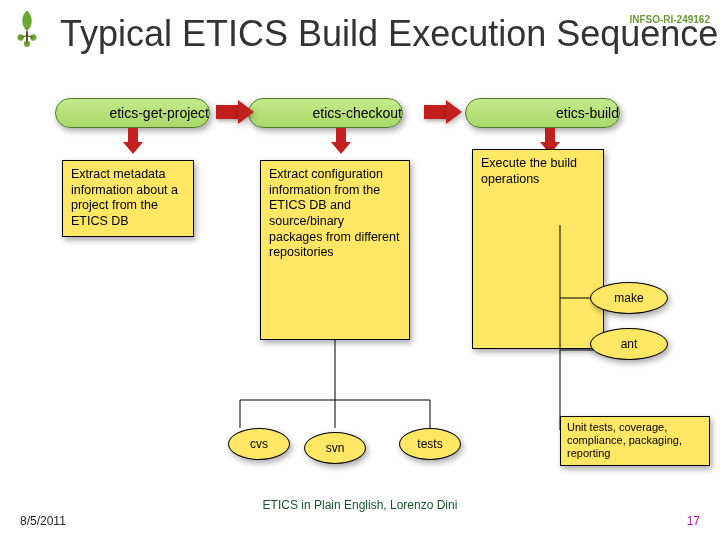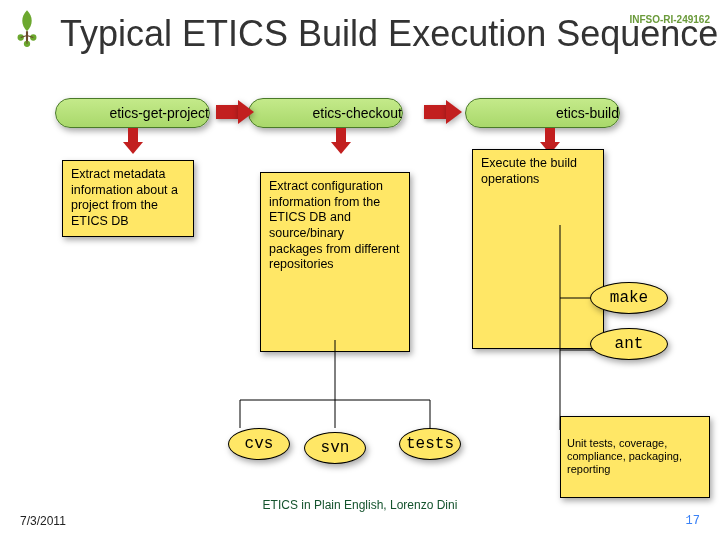--- a/index.html
+++ b/index.html
@@ -101,29 +101,28 @@
   }
   
   .oval {
     position: absolute;
     background: #ffe766;
     border: 1px solid #000;
     border-radius: 50%;
     display: flex;
     align-items: center;
     justify-content: center;
-    font-size: 16px;
-    box-shadow: 2px 3px 6px rgba(0,0,0,0.35);
-    font-family: Liberation Mono, monospace;
+    font-size: 12px;
+    box-shadow: 2px 3px 6px rgba(0,0,0,0.35);
   }
   .note {
     position: absolute;
     background: #ffe766;
     border: 1px solid #000;
-    padding: 20px 6px;
+    padding: 4px 6px;
     font-size: 11px;
     line-height: 1.2;
     box-shadow: 2px 3px 6px rgba(0,0,0,0.35);
   }
   .footer-date {
     position: absolute;
     left: 20px;
     bottom: 12px;
     font-size: 12px;
     color: #222;
@@ -134,22 +133,21 @@
     bottom: 28px;
     text-align: center;
     font-size: 12px;
     color: #14532d;
   }
   .footer-page {
     position: absolute;
     right: 20px;
     bottom: 12px;
     font-size: 12px;
-    color: #3b82f6;
-    font-family: Liberation Mono, monospace;
+    color: #a21caf;
   }
   svg.line { position: absolute; overflow: visible; }
 </style>
 </head>
 <body>
 
 <svg class="logo" viewBox="0 0 40 40">
   <path d="M20 4 C14 10 14 18 20 24 C26 18 26 10 20 4 Z" fill="#6ca82f"></path>
   <path d="M20 24 L20 38" stroke="#6a4a2a" stroke-width="2"></path>
   <circle cx="14" cy="30" r="3" fill="#6ca82f"></circle>
@@ -181,21 +179,21 @@
 <div class="darrow" style="left:331px; top:128px">
     <div class="shaft"></div>
     <div class="head"></div>
   </div>
 <div class="darrow" style="left:540px; top:128px">
     <div class="shaft"></div>
     <div class="head"></div>
   </div>
 
 <div class="desc" style="left:62px; top:160px; width:132px">Extract metadata information about a project from the ETICS DB</div>
-<div class="desc" style="left:260px; top:172px; width:150px; height:180px">Extract configuration information from the ETICS DB and source/binary packages from different repositories</div>
+<div class="desc" style="left:260px; top:160px; width:150px; height:180px">Extract configuration information from the ETICS DB and source/binary packages from different repositories</div>
 <div class="desc" style="left:472px; top:149px; width:132px; height:200px">Execute the build operations</div>
 
 <svg class="line" style="left:0; top:0" width="720" height="540">
 
   <path d="M335 340 L335 400" stroke="#000" stroke-width="1" fill="none"></path>
 
   <path d="M240 400 L430 400" stroke="#000" stroke-width="1" fill="none"></path>
 
   <path d="M240 400 L240 428" stroke="#000" stroke-width="1" fill="none"></path>
   <path d="M335 400 L335 428" stroke="#000" stroke-width="1" fill="none"></path>
@@ -210,15 +208,15 @@
 
 <div class="oval" style="left:228px; top:428px; width:62px; height:32px">cvs</div>
 <div class="oval" style="left:304px; top:432px; width:62px; height:32px">svn</div>
 <div class="oval" style="left:399px; top:428px; width:62px; height:32px">tests</div>
 
 <div class="oval" style="left:590px; top:282px; width:78px; height:32px">make</div>
 <div class="oval" style="left:590px; top:328px; width:78px; height:32px">ant</div>
 
 <div class="note" style="left:560px; top:416px; width:150px">Unit tests, coverage, compliance, packaging, reporting</div>
 
-<div class="footer-date">7/3/2011</div>
+<div class="footer-date">8/5/2011</div>
 <div class="footer-center">ETICS in Plain English, Lorenzo Dini</div>
 <div class="footer-page">17</div>
 
 </body></html>

